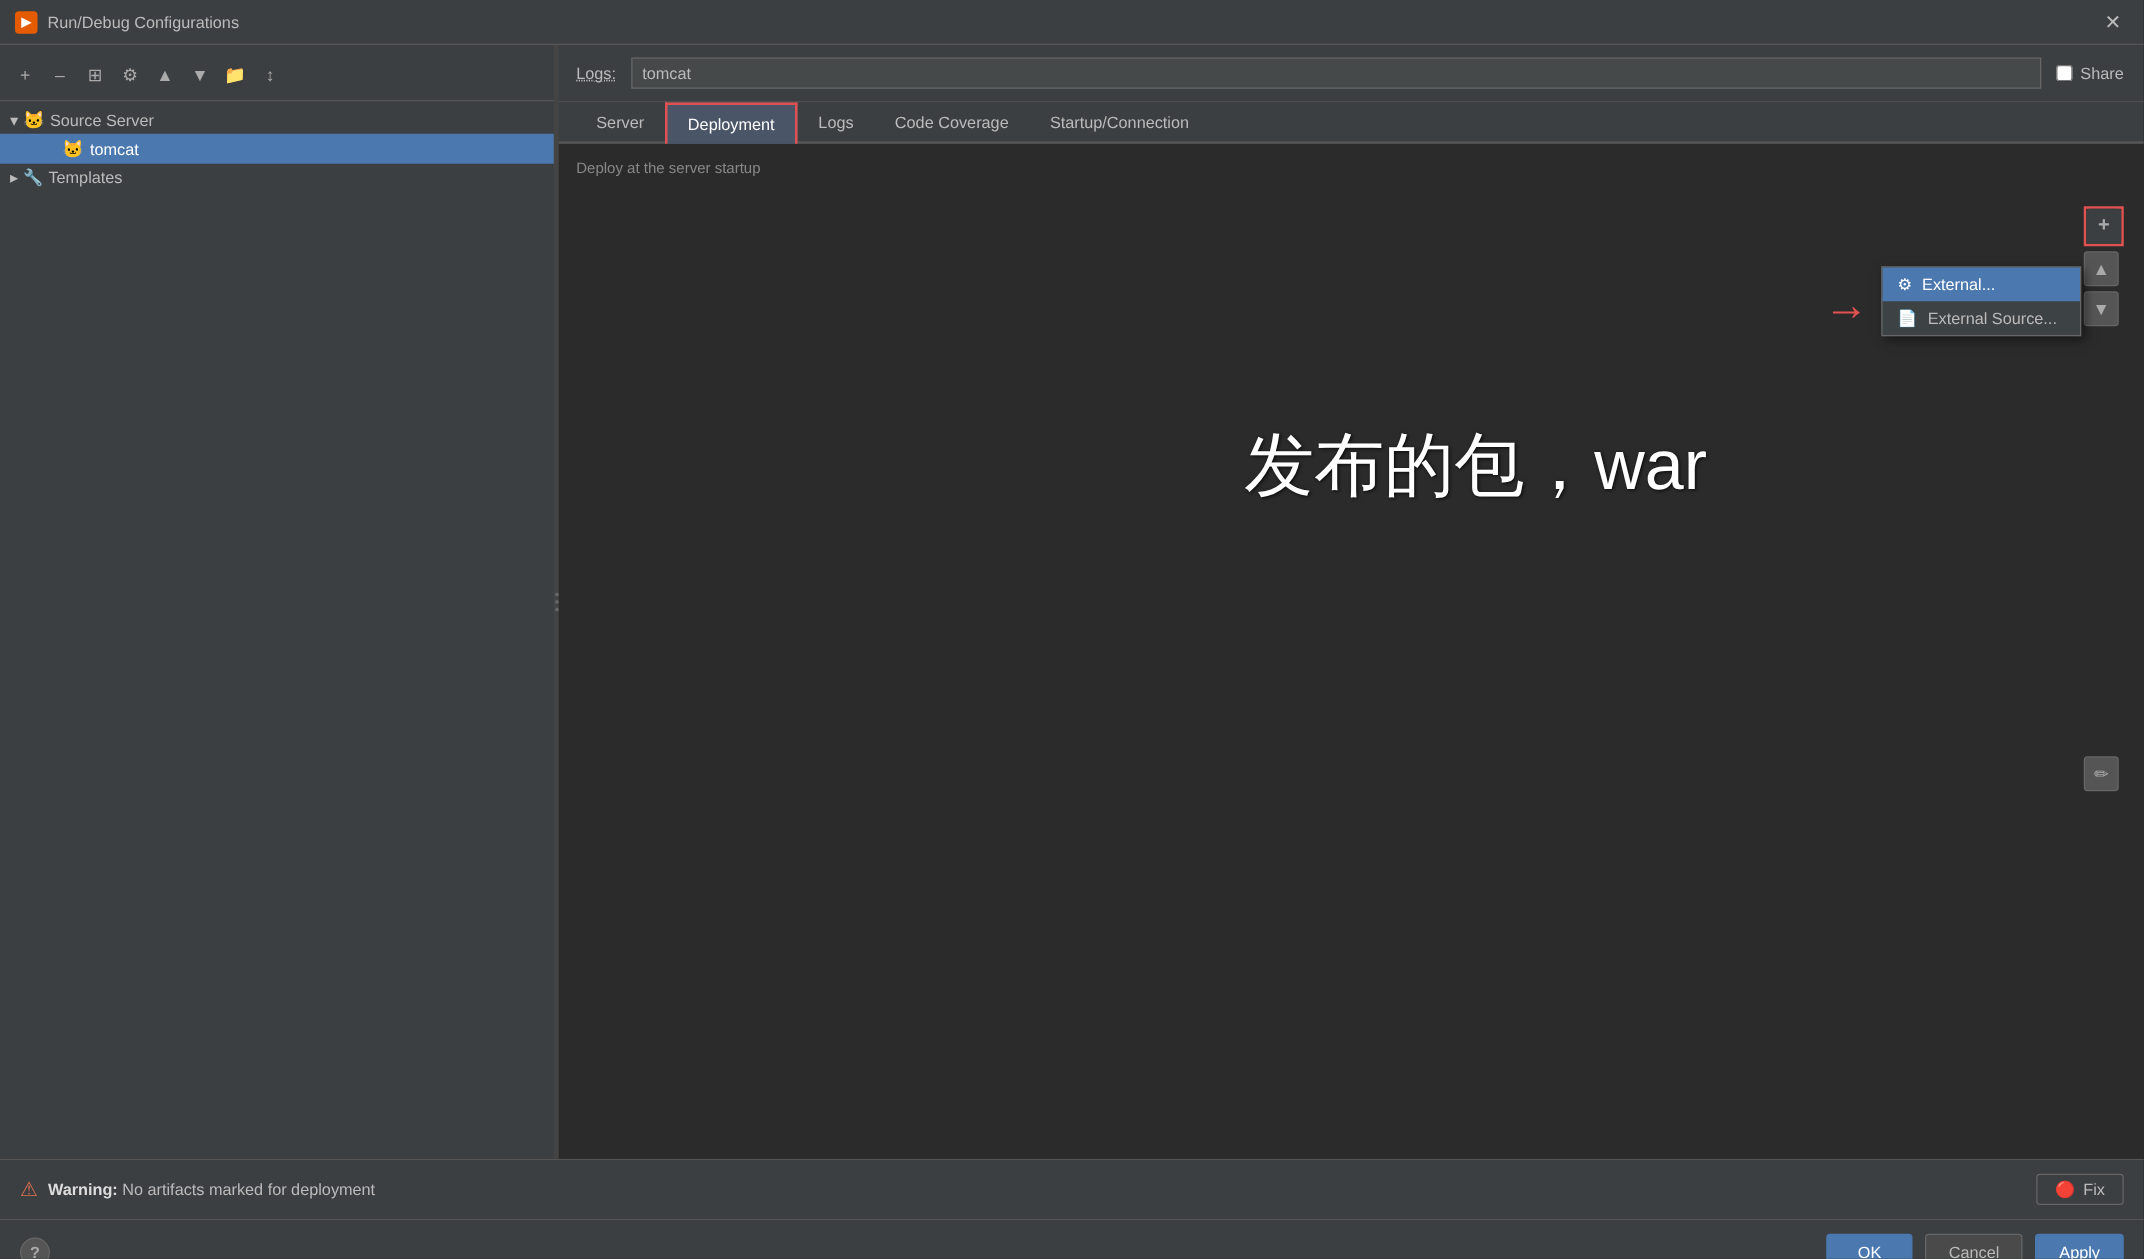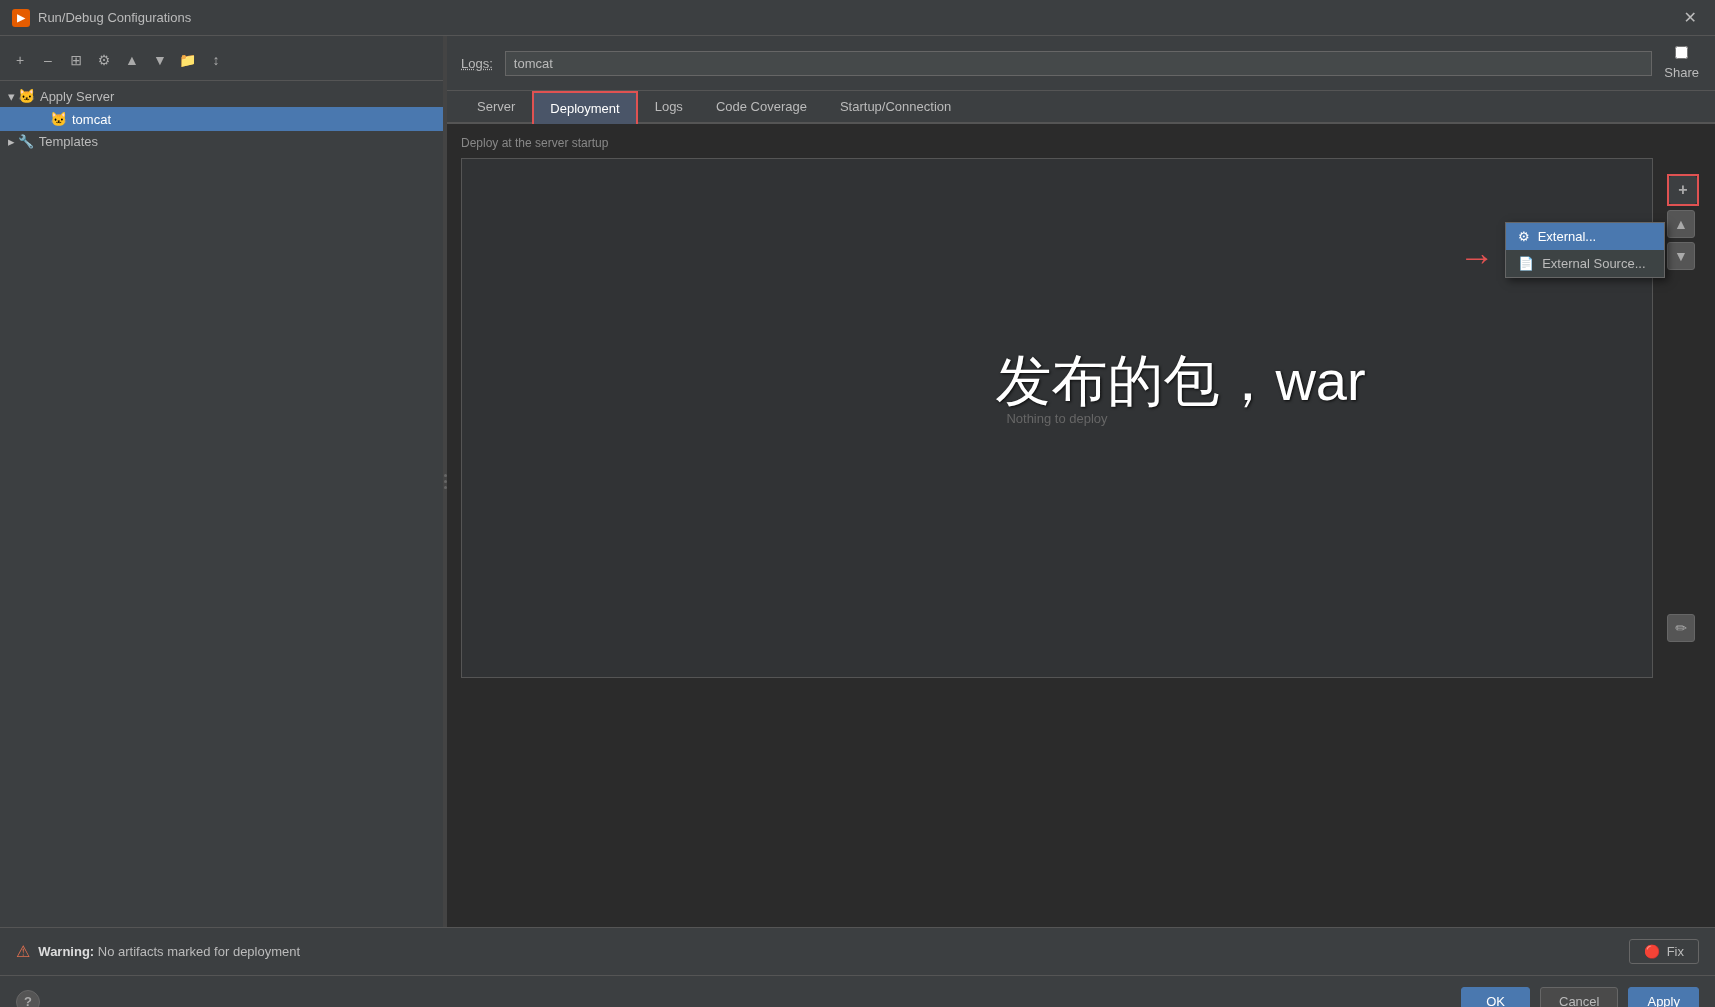--- a/index.html
+++ b/index.html
@@ -154,21 +154,20 @@
       padding: 4px 8px;
       font-size: 13px;
       outline: none;
     }
     .share-row {
       display: flex;
       align-items: center;
       gap: 6px;
       color: #bbbbbb;
       font-size: 13px;
-      flex-direction: column;
     }
 
     
     .tabs-bar {
       display: flex;
       align-items: center;
       background: #3c3f41;
       border-bottom: 2px solid #555;
       padding: 0 16px;
       gap: 1px;
@@ -444,21 +443,21 @@
       <div class="toolbar-btn" title="Move Down">▼</div>
       <div class="toolbar-btn" title="Folder">📁</div>
       <div class="toolbar-btn" title="Sort">↕</div>
     </div>
 
     <div class="sidebar-tree">
 
       <div class="tree-group">
         <span class="chevron">▾</span>
         <span class="item-icon tomcat-icon">🐱</span>
-        <span>Apply Server</span>
+        <span>Source Server</span>
       </div>
 
       <div class="tree-item tree-child selected">
         <span class="chevron"></span>
         <span class="item-icon tomcat-icon">🐱</span>
         <span>tomcat</span>
       </div>
 
       <div class="tree-group">
         <span class="chevron">▸</span>
@@ -491,23 +490,20 @@
       <button class="tab">Server</button>
       <button class="tab active">Deployment</button>
       <button class="tab">Logs</button>
       <button class="tab">Code Coverage</button>
       <button class="tab">Startup/Connection</button>
     </div>
 
     <div class="deployment-area">
       <div class="deploy-label">Deploy at the server startup</div>
 
-      <div class="deploy-list" style="min-height: 520px; margin-right: 46px;">
-        <span class="nothing-text">Nothing to deploy</span>
-      </div>
 
       <div class="deploy-controls">
 
         <div style="border: 2px solid #e05252; display: inline-block;">
           <div class="deploy-btn add-btn" style="border: none;">+</div>
         </div>
 
         <div class="deploy-btn">▲</div>
 
         <div class="deploy-btn">▼</div>

